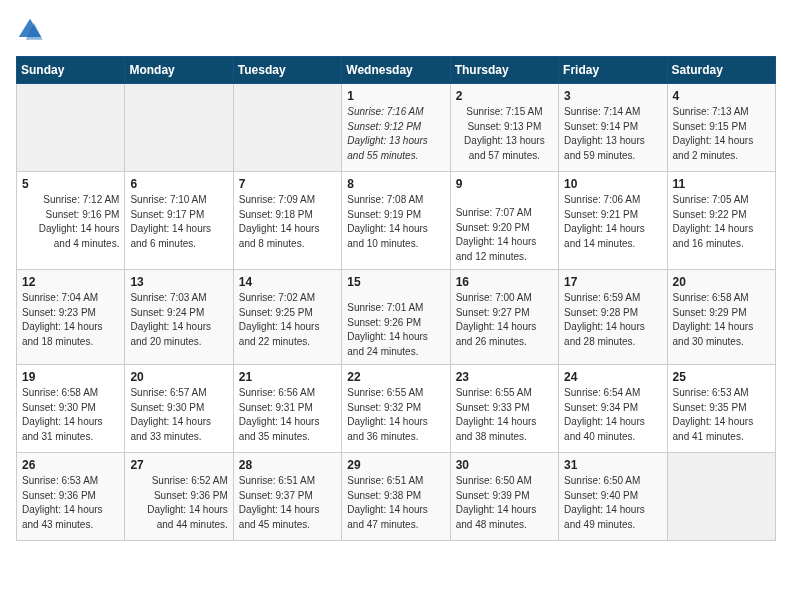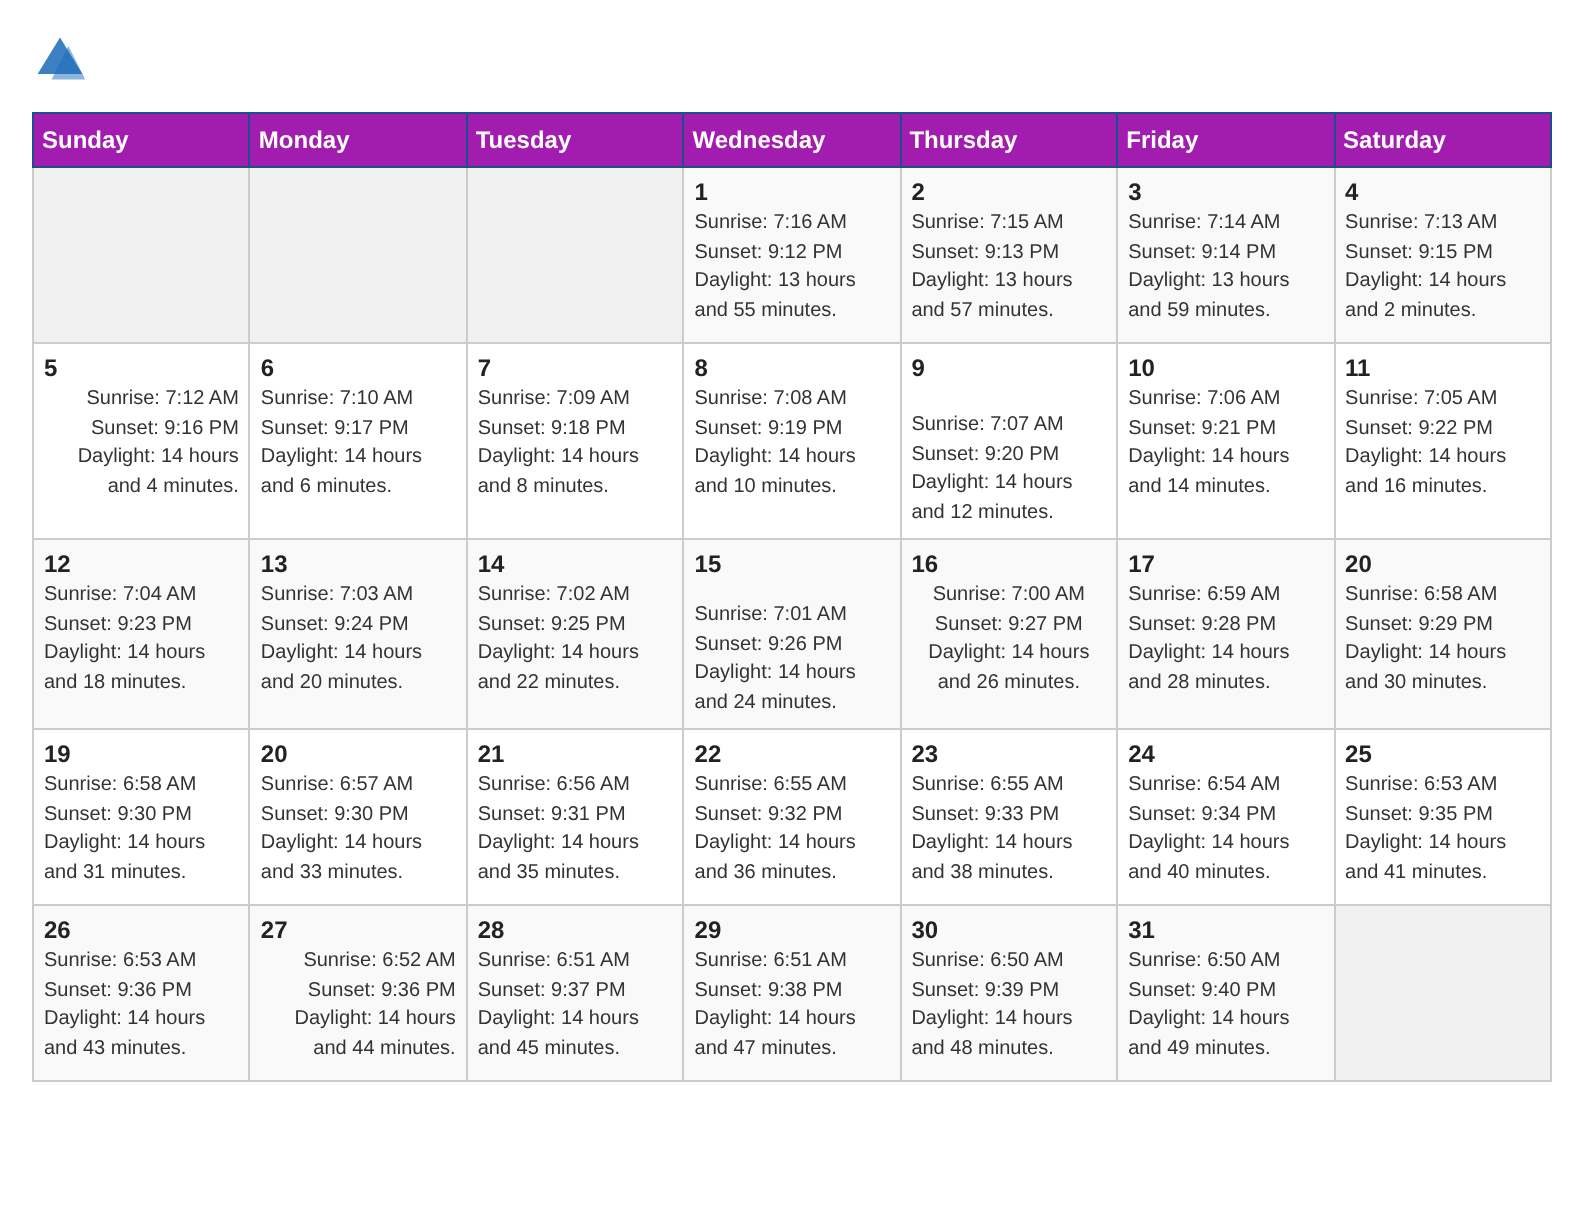--- a/index.html
+++ b/index.html
@@ -41,21 +41,21 @@
     .location {
       font-size: 15px;
       color: #444;
     }
     table {
       width: 100%;
       border-collapse: collapse;
       table-layout: fixed;
     }
     thead tr th {
-      background: #a21caf;
+      background: #0c4a6e;
       color: #fff;
       font-size: 12px;
       font-weight: bold;
       padding: 6px 4px;
       text-align: left;
       border: 1px solid #1a4f8a;
     }
     tbody tr td {
       border: 1px solid #ccc;
       vertical-align: top;
@@ -115,28 +115,28 @@
         <th>Saturday</th>
       </tr>
   </thead>
   <tbody id="calendar-body">
   <tr>
         <td class="empty"></td>
         <td class="empty"></td>
         <td class="empty"></td>
         <td>
           <span class="day-num">1</span>
-          <div class="cell-info" style="white-space: pre-line;">Sunrise: 7:16 AM
+          <div class="cell-info" style="white-space: pre-line; font-style: italic;">Sunrise: 7:16 AM
 Sunset: 9:12 PM
 Daylight: 13 hours
 and 55 minutes.</div>
         </td>
         <td>
           <span class="day-num">2</span>
-          <div class="cell-info" style="white-space: pre-line;">Sunrise: 7:15 AM
+          <div class="cell-info" style="white-space: pre-line; text-align: center;">Sunrise: 7:15 AM
 Sunset: 9:13 PM
 Daylight: 13 hours
 and 57 minutes.</div>
         </td>
         <td>
           <span class="day-num">3</span>
           <div class="cell-info" style="white-space: pre-line;">Sunrise: 7:14 AM
 Sunset: 9:14 PM
 Daylight: 13 hours
 and 59 minutes.</div>
@@ -224,21 +224,21 @@
         </td>
         <td>
           <span class="day-num">15</span>
           <div class="cell-info" style="white-space: pre-line; margin-top: 12px;">Sunrise: 7:01 AM
 Sunset: 9:26 PM
 Daylight: 14 hours
 and 24 minutes.</div>
         </td>
         <td>
           <span class="day-num">16</span>
-          <div class="cell-info" style="white-space: pre-line; text-align: center;">Sunrise: 7:00 AM
+          <div class="cell-info" style="white-space: pre-line;">Sunrise: 7:00 AM
 Sunset: 9:27 PM
 Daylight: 14 hours
 and 26 minutes.</div>
         </td>
         <td>
           <span class="day-num">17</span>
           <div class="cell-info" style="white-space: pre-line;">Sunrise: 6:59 AM
 Sunset: 9:28 PM
 Daylight: 14 hours
 and 28 minutes.</div>

